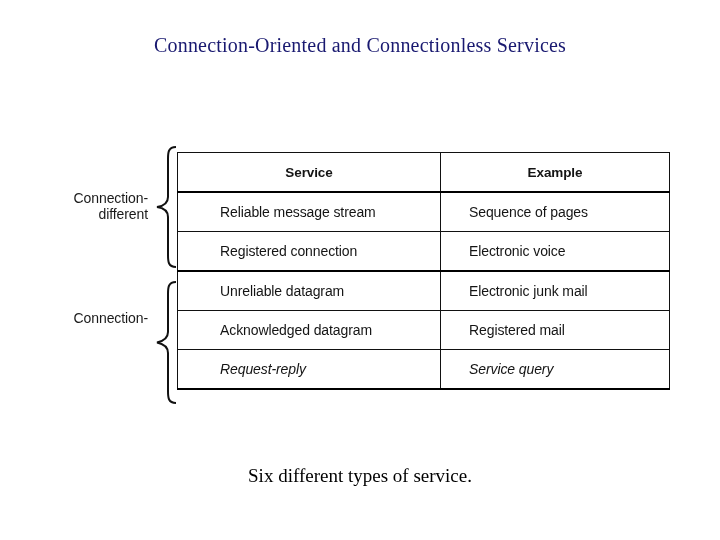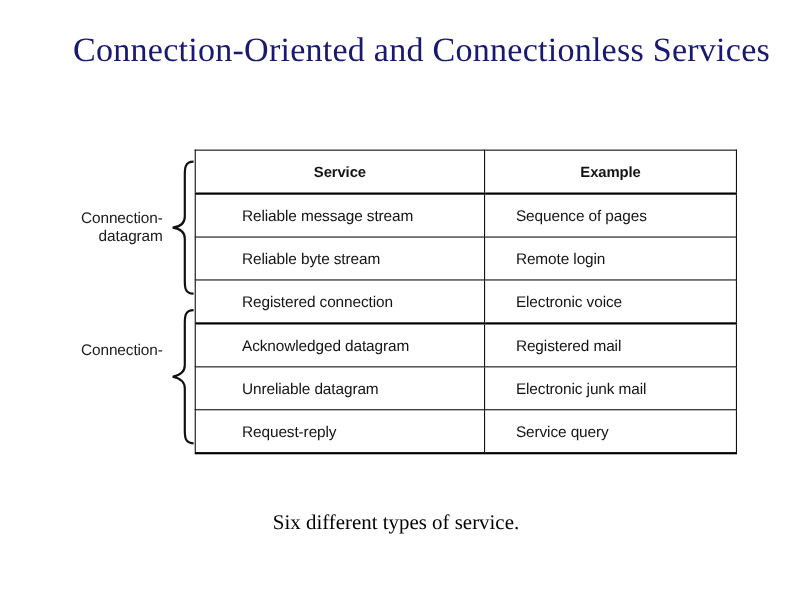--- a/index.html
+++ b/index.html
@@ -14,24 +14,24 @@
     overflow: hidden;
     position: relative;
   }
 
   
   #slide-title {
     position: absolute;
     left: 20px;
     top: 26px;
     width: 680px;
-    text-align: right;
+    text-align: center;
     color: #191970;
     font-family: "Liberation Serif", serif;
-    font-size: 31px;
+    font-size: 20px;
     line-height: 38px;
     letter-spacing: 0.2px;
     white-space: normal;
   }
 
   
   #figure {
     position: absolute;
     left: 0;
     top: 130px;
@@ -59,21 +59,21 @@
     width: 26px;
   }
   #brace-oriented    { left: 152px; top: 15px;  height: 124px; }
   #brace-less        { left: 152px; top: 150px; height: 125px; }
   .brace-wrap svg { display: block; width: 100%; height: 100%; }
 
   
   #service-table {
     position: absolute;
     left: 177px;
-    top: 6px;
+    top: 22px;
     width: 492px;
     border-collapse: collapse;
     table-layout: fixed;
     font-family: "Liberation Sans", sans-serif;
     border-radius: 16px;
   }
   #service-table col.c-service { width: 263px; }
   #service-table col.c-example { width: 229px; }
 
   #service-table th,
@@ -98,20 +98,21 @@
   }
   #service-table td.cell-example {
     padding-left: 28px;
   }
   
   #service-table tr.group-end td {
     border-bottom: 2px solid #000000;
   }
   #service-table tr:last-child td {
     border-bottom: 2px solid #000000;
+    font-style: italic;
   }
   #service-table tr.row-first td {
     border-top: none;
   }
 
   
   #caption {
     position: absolute;
     left: 0;
     top: 464px;
@@ -125,21 +126,21 @@
 </style>
 </head>
 <body>
 
 <div id="slide-title" style="color: rgb(25, 25, 112);">Connection-Oriented and Connectionless Services</div>
 
 <div id="figure">
 
   <div class="group-label" id="label-connection-oriented">
     <div>Connection-</div>
-    <div>datagram</div>
+    <div>different</div>
   </div>
 
   <div class="group-label" id="label-connectionless">
     <div>Connection-</div>
   </div>
 
   <div class="brace-wrap" id="brace-oriented">
     <svg viewBox="0 0 26 124" preserveAspectRatio="none" aria-hidden="true">
       <path d="M24 2 C16 2 16 8 16 14 L16 52 C16 58 12 61 5 62 C12 63 16 66 16 72 L16 110 C16 116 16 122 24 122" fill="none" stroke="#111111" stroke-width="2"></path>
     </svg>
@@ -160,35 +161,31 @@
       <tr>
         <th>Service</th>
         <th>Example</th>
       </tr>
     </thead>
     <tbody>
       <tr class="row-first">
         <td class="cell-service">Reliable message stream</td>
         <td class="cell-example">Sequence of pages</td>
       </tr>
-      <tr>
-        <td class="cell-service">Reliable byte stream</td>
-        <td class="cell-example">Remote login</td>
-      </tr>
       <tr class="group-end">
         <td class="cell-service">Registered connection</td>
         <td class="cell-example">Electronic voice</td>
       </tr>
       <tr>
+        <td class="cell-service">Unreliable datagram</td>
+        <td class="cell-example">Electronic junk mail</td>
+      </tr>
+      <tr>
         <td class="cell-service">Acknowledged datagram</td>
         <td class="cell-example">Registered mail</td>
-      </tr>
-      <tr>
-        <td class="cell-service">Unreliable datagram</td>
-        <td class="cell-example">Electronic junk mail</td>
       </tr>
       <tr>
         <td class="cell-service">Request-reply</td>
         <td class="cell-example">Service query</td>
       </tr>
     </tbody>
   </table>
 
 </div>
 

